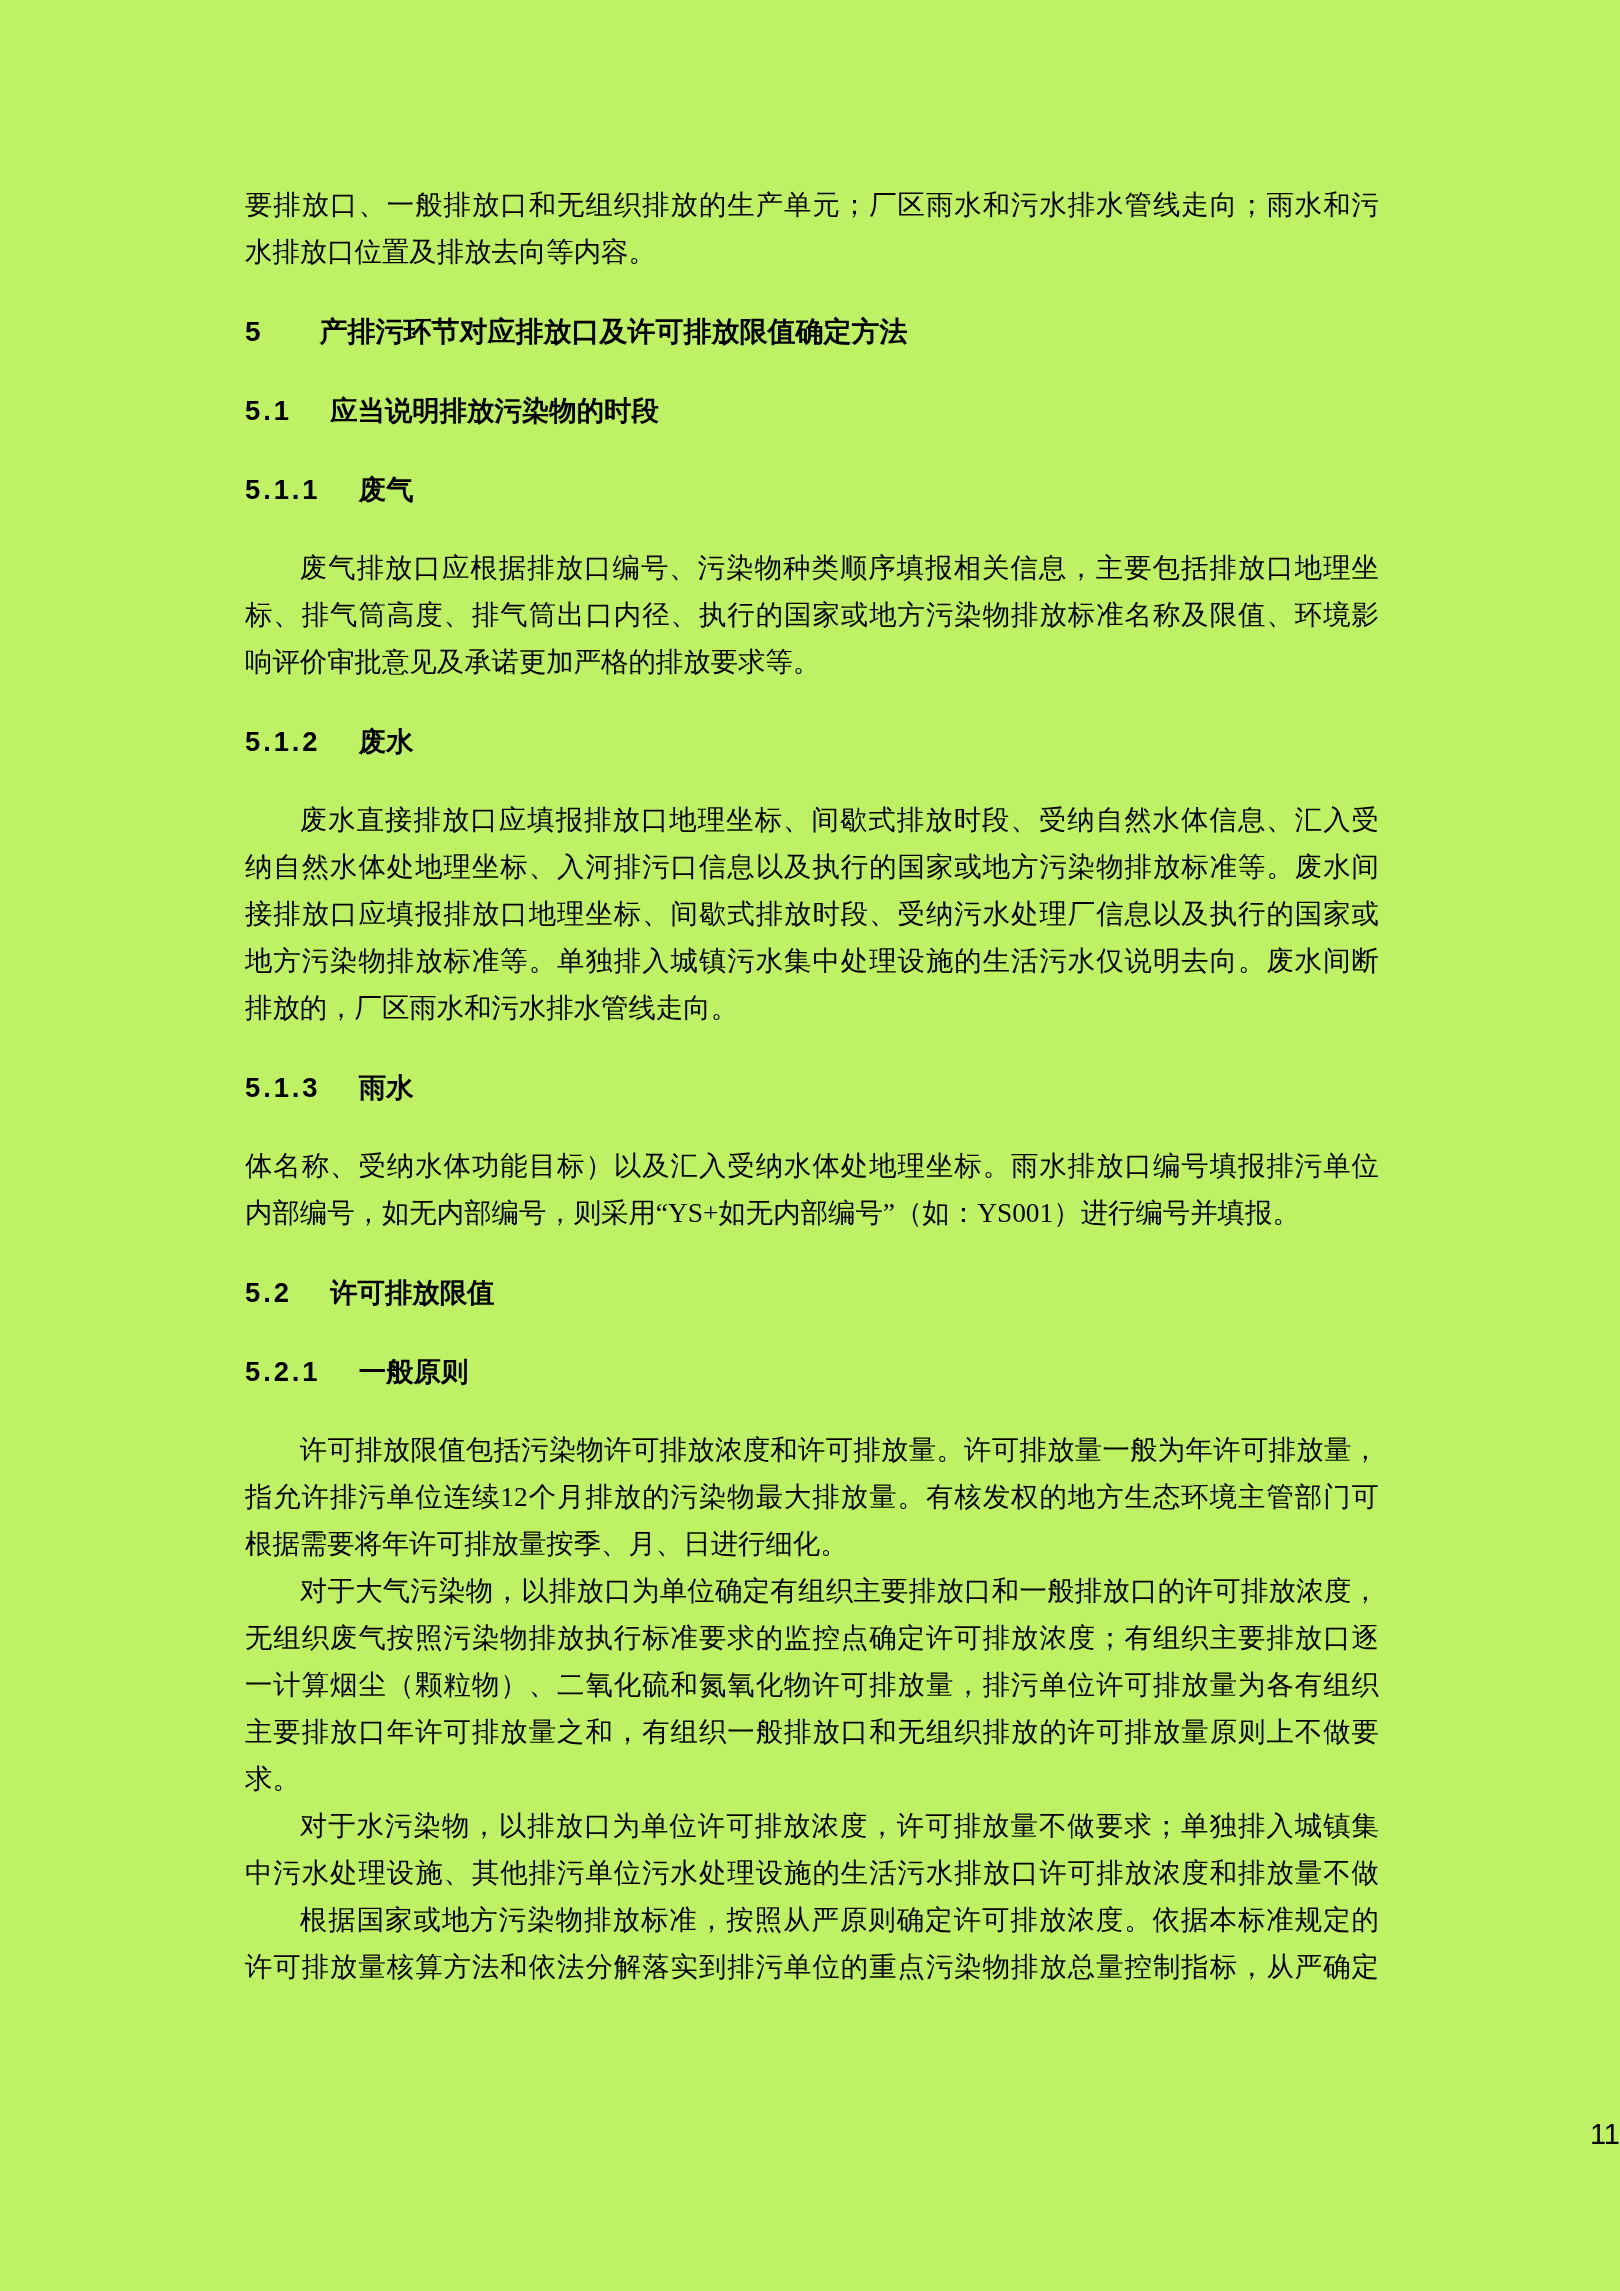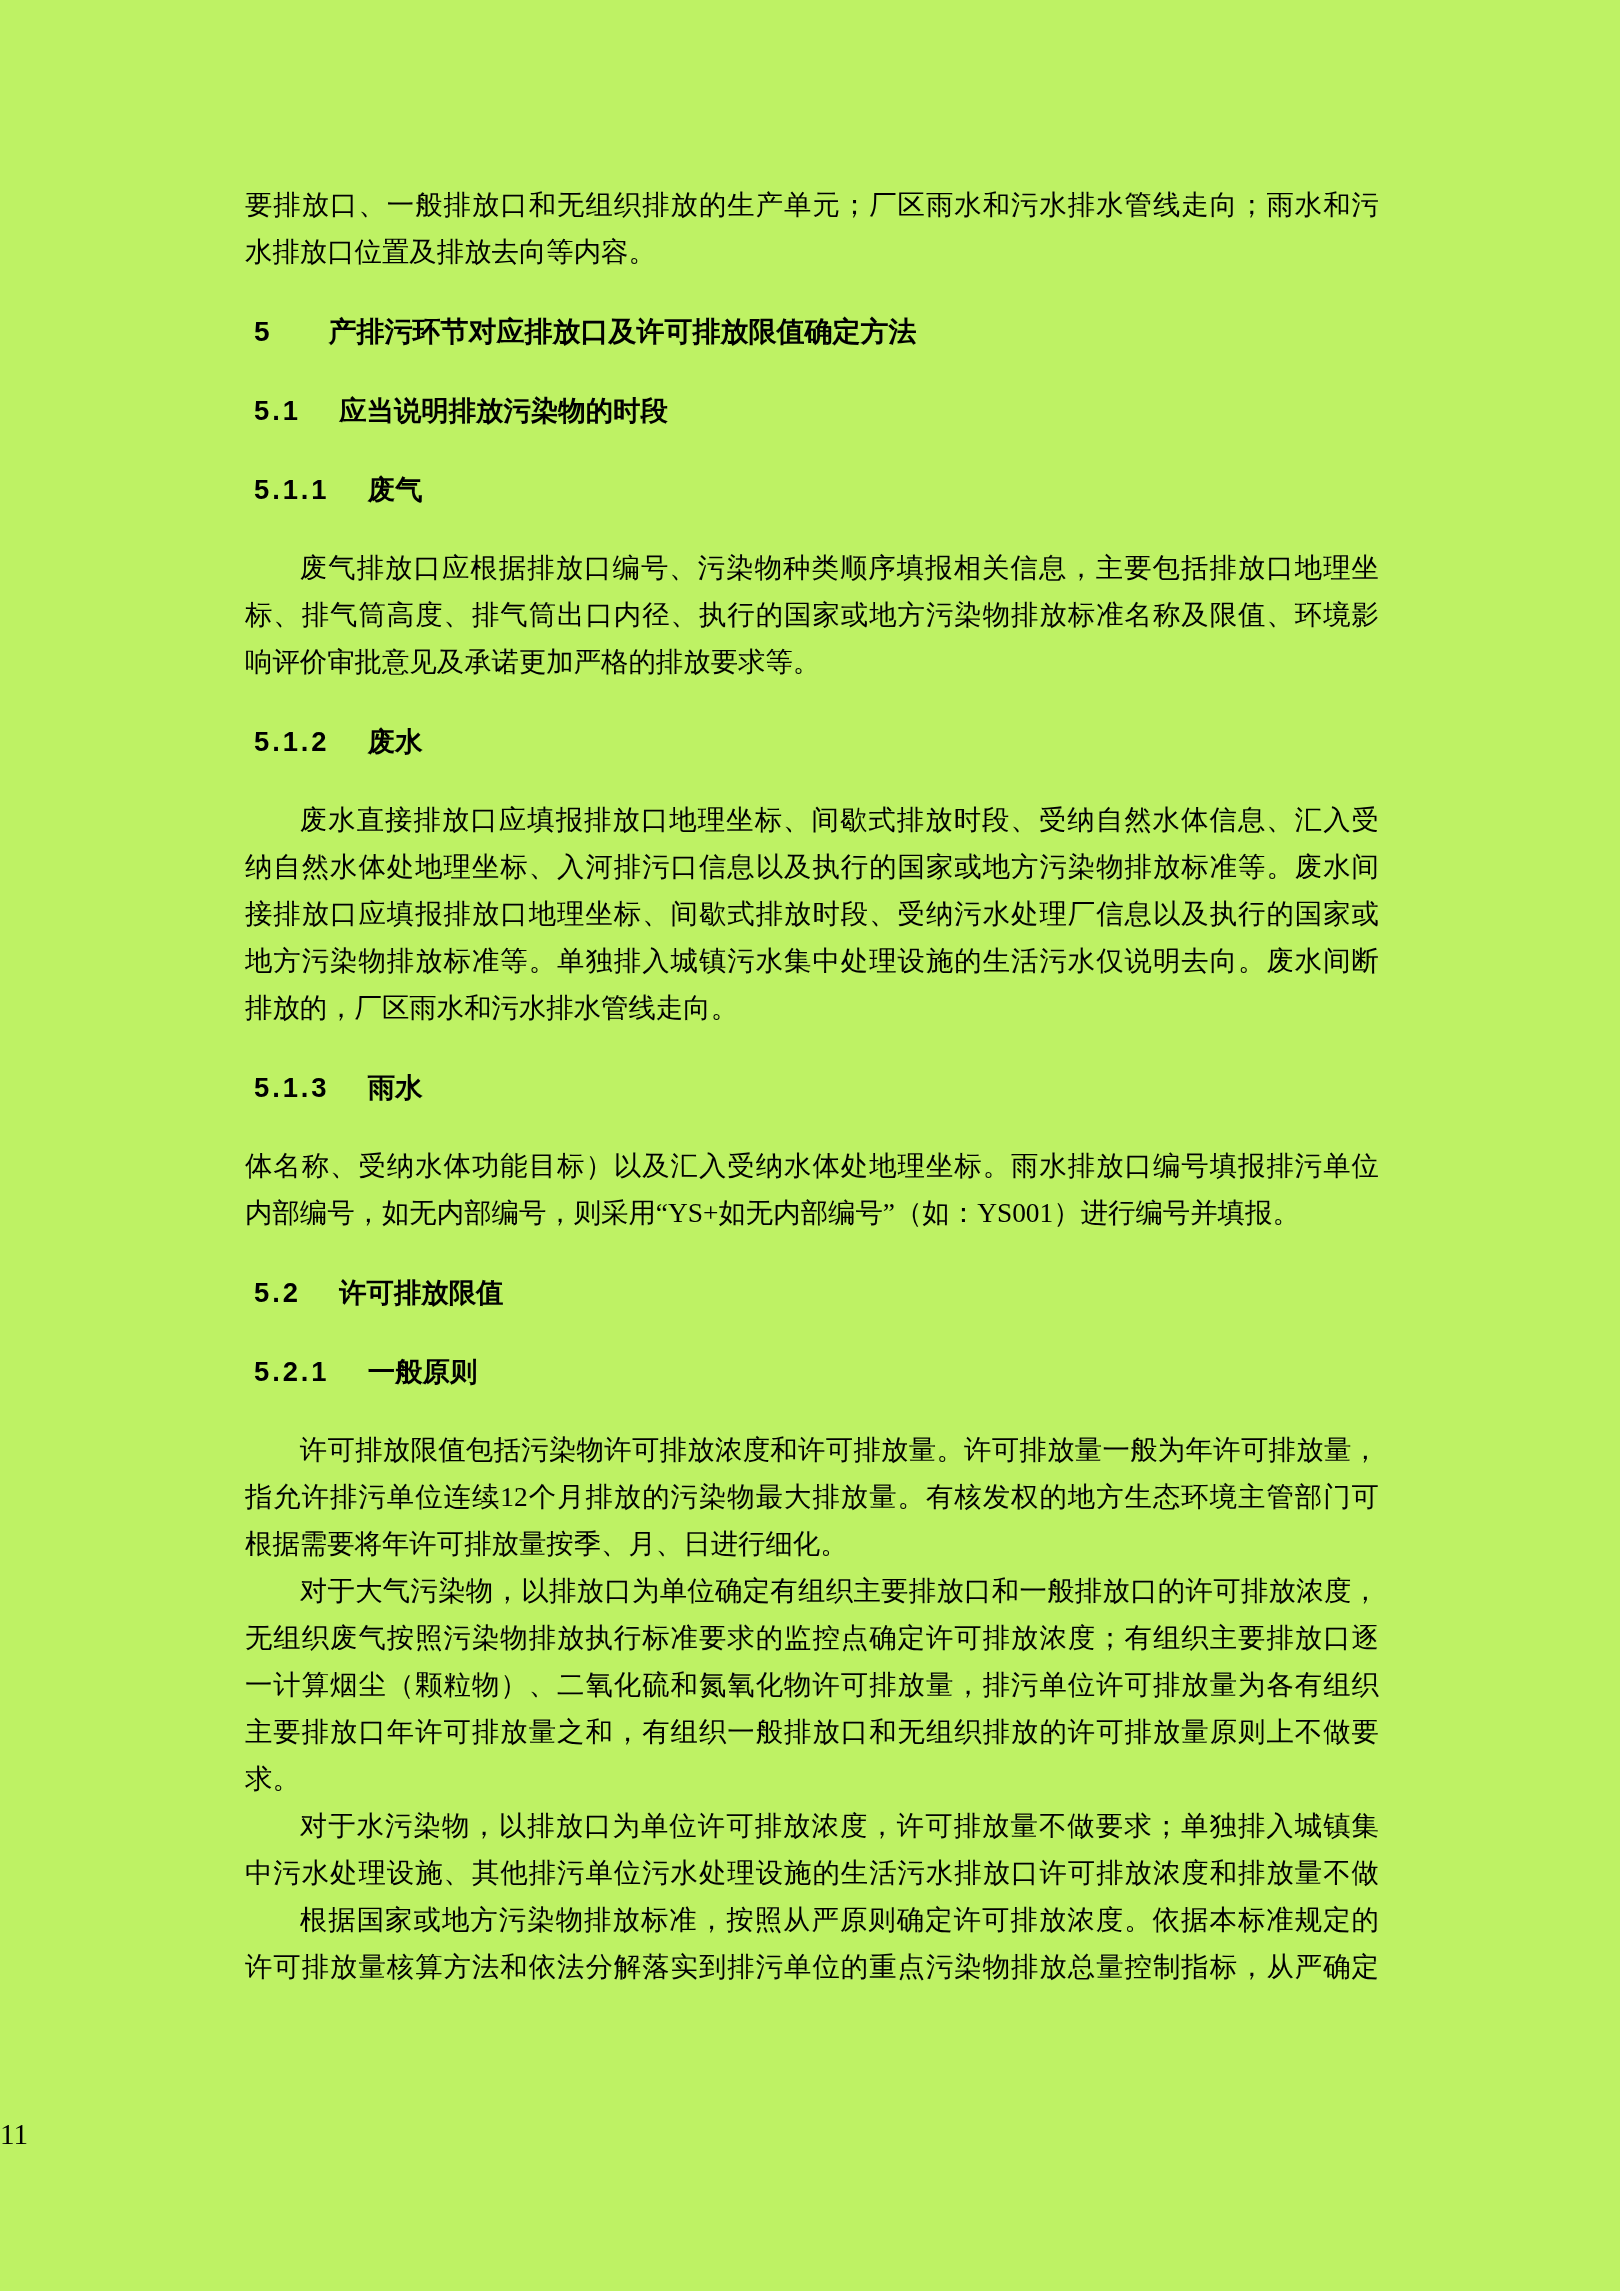--- a/index.html
+++ b/index.html
@@ -32,36 +32,36 @@
     white-space: normal;
   }
   .line.para-first { text-indent: 2em; }
   .line.para-last  { text-align-last: left; }
 
   .heading {
     font-family: "Liberation Sans", "DejaVu Sans", sans-serif;
     font-weight: bold;
     font-size: 27.4px;
     line-height: 47px;
-    margin: 32px 9px;
+    margin: 32px 0;
     text-align: left;
   }
   .heading.level-1 { font-size: 28px; }
   .heading .h-number { letter-spacing: 2.9px; margin-right: 1.4em; }
   .heading.level-1 .h-number { margin-right: 2em; }
 
   .footer {
     position: absolute;
     top: 2115px;
     left: 0;
     width: 100%;
-    text-align: left;
+    text-align: right;
     font-size: 29px;
     line-height: 39px;
-    font-family: Liberation Serif, serif;
+    font-family: Liberation Sans, sans-serif;
   }
 </style>
 </head>
 <body>
 
 <div class="page">
   <div class="content">
       <div class="para">
         <div class="line">要排放口、一般排放口和无组织排放的生产单元；厂区雨水和污水排水管线走向；雨水和污</div>
         <div class="line para-last">水排放口位置及排放去向等内容。</div>

